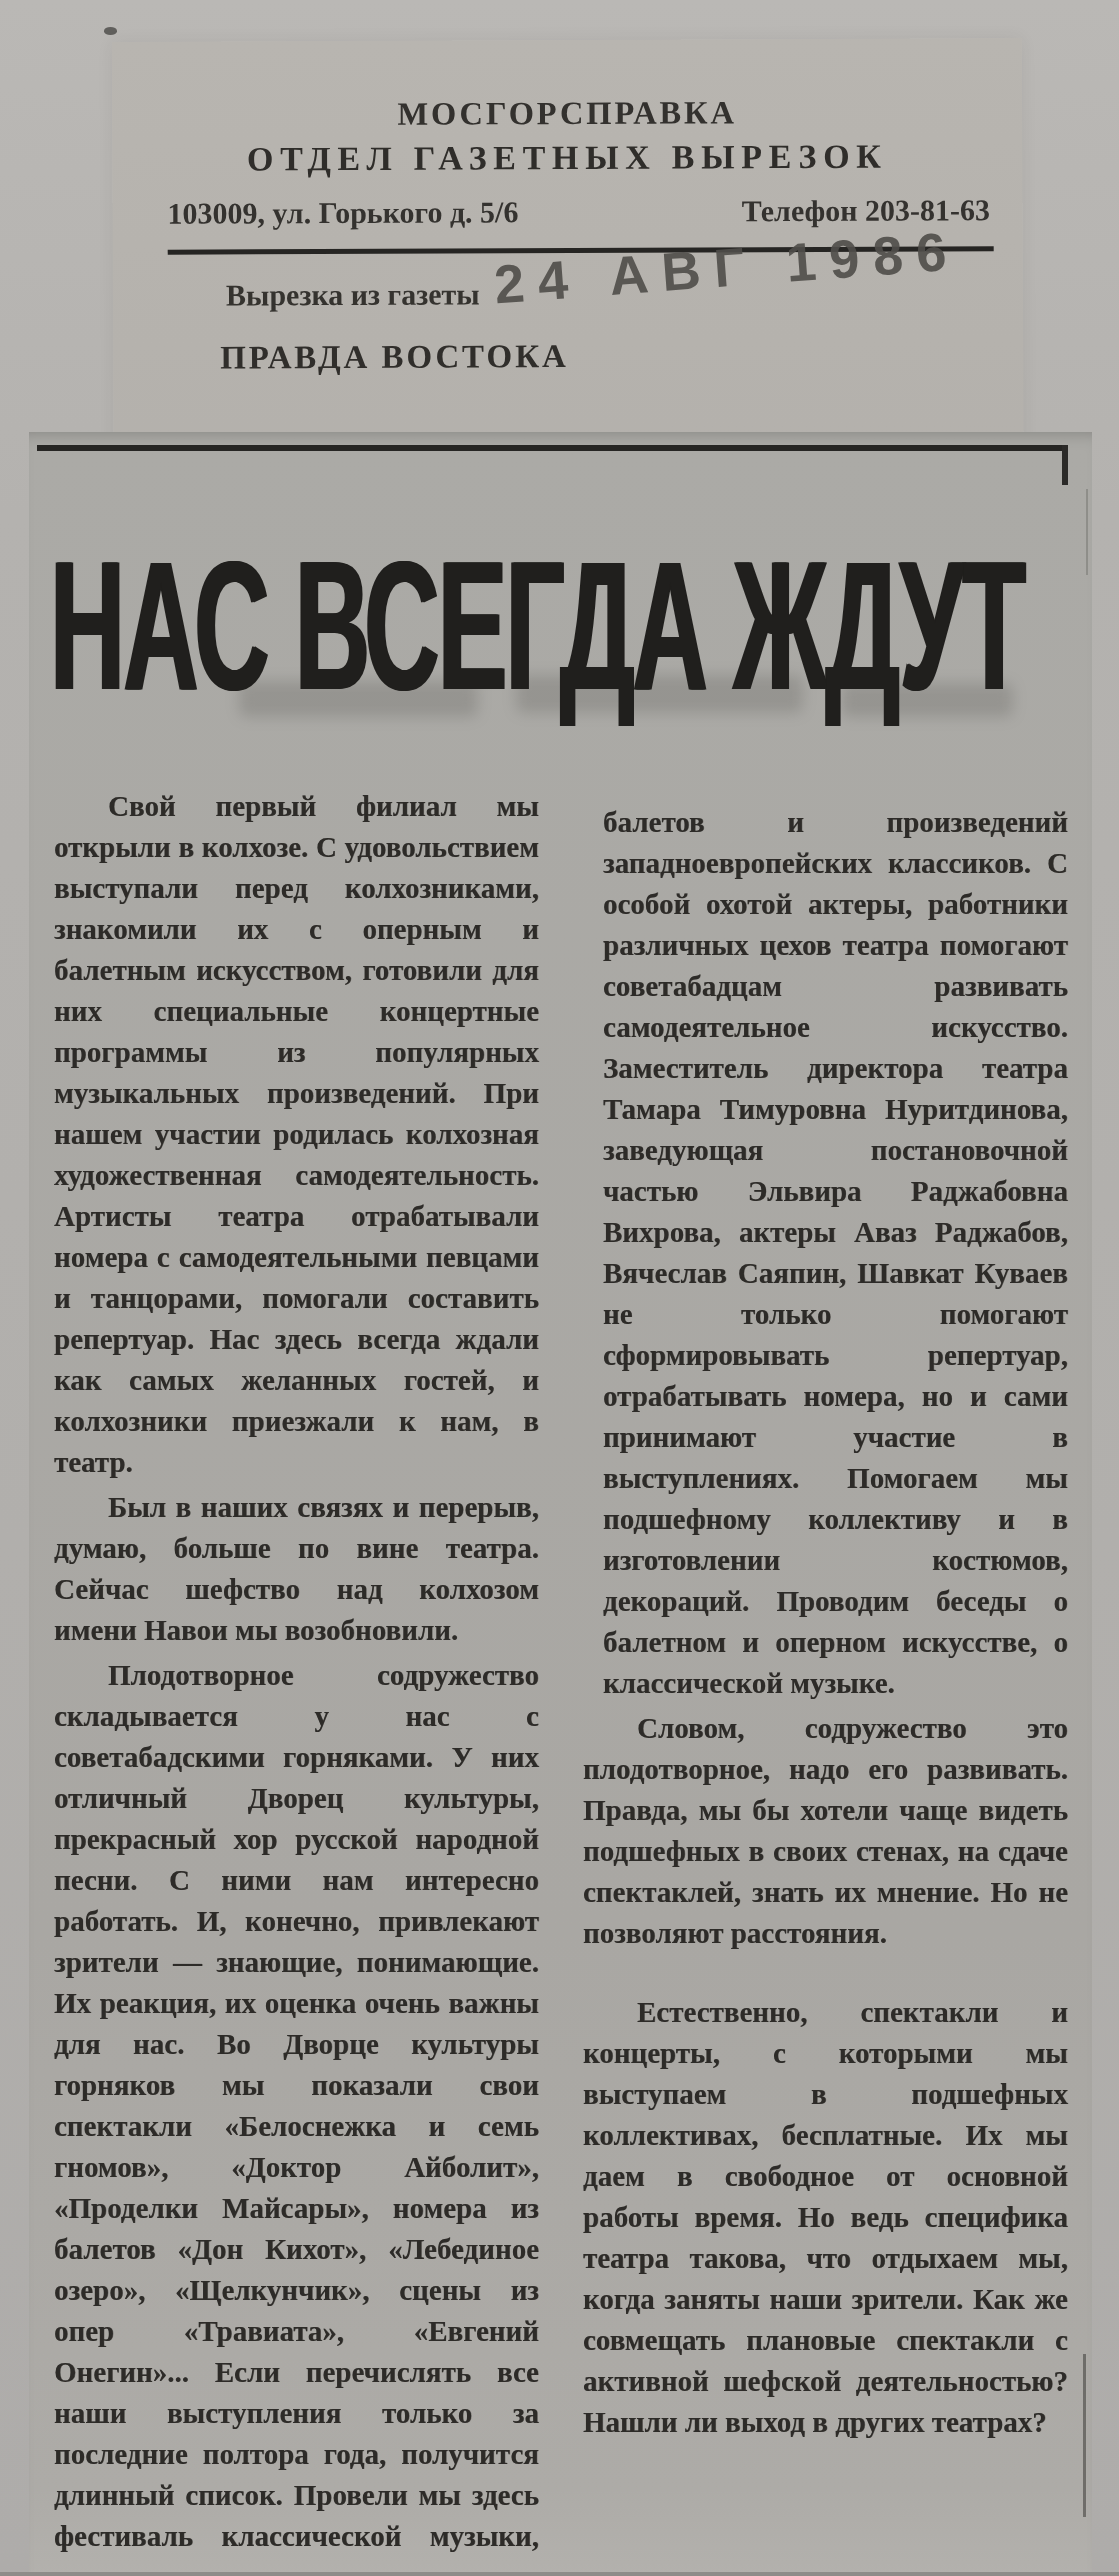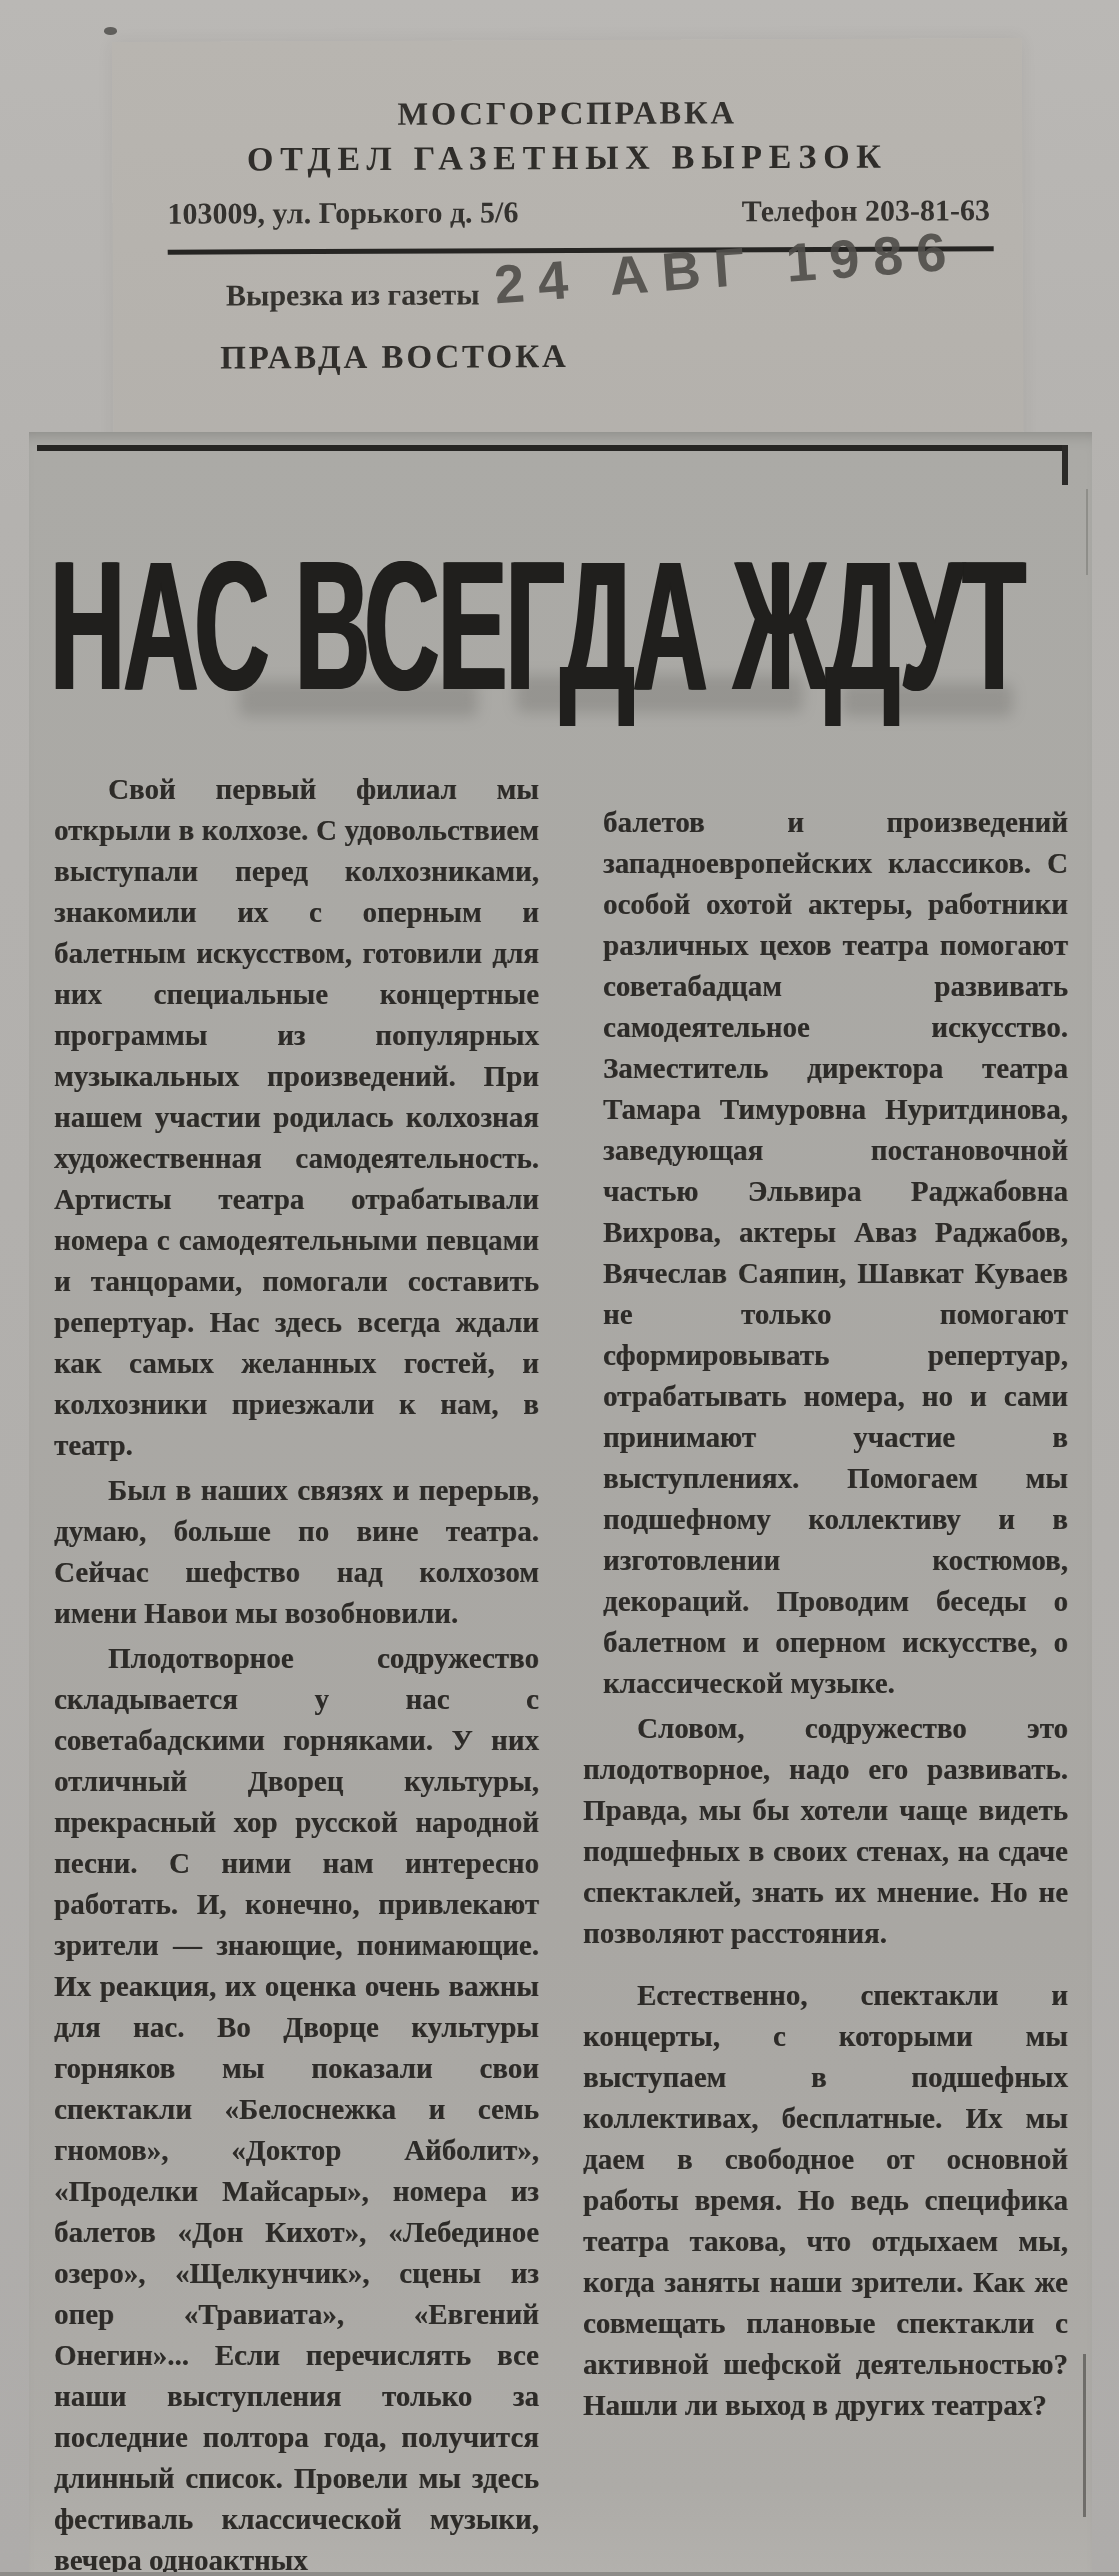--- a/index.html
+++ b/index.html
@@ -55,21 +55,21 @@
     font-size:184px;line-height:1.1;color:#201f1d;white-space:nowrap;
     transform:scaleX(0.565);transform-origin:top left;letter-spacing:-2.9px;
     text-shadow:2.4px 0 0 currentColor,-2.4px 0 0 currentColor;}
 
   .cols{position:absolute;left:25px;top:316px;width:1014px;display:flex;gap:44px;}
   .col{width:485px;font-size:29px;line-height:41px;font-weight:bold;
     text-align:justify;color:#2d2b28;
     text-shadow:0.4px 0.4px 0 rgba(46,44,41,.45);}
   .col p{margin:0 0 3.8px 0;text-indent:54px;}
   .col p.noindent{text-indent:0;margin-left:20px;}
-  .col p.gap{margin-top:21px;}
+  .col p.gap{margin-top:38px;}
   .col-right{margin-top:54px;}
 </style>
 </head>
 <body>
 
 <div class="page">
   <div class="speck"></div>
 
   <div class="slip">
     <div class="slip-org">МОСГОРСПРАВКА</div>

